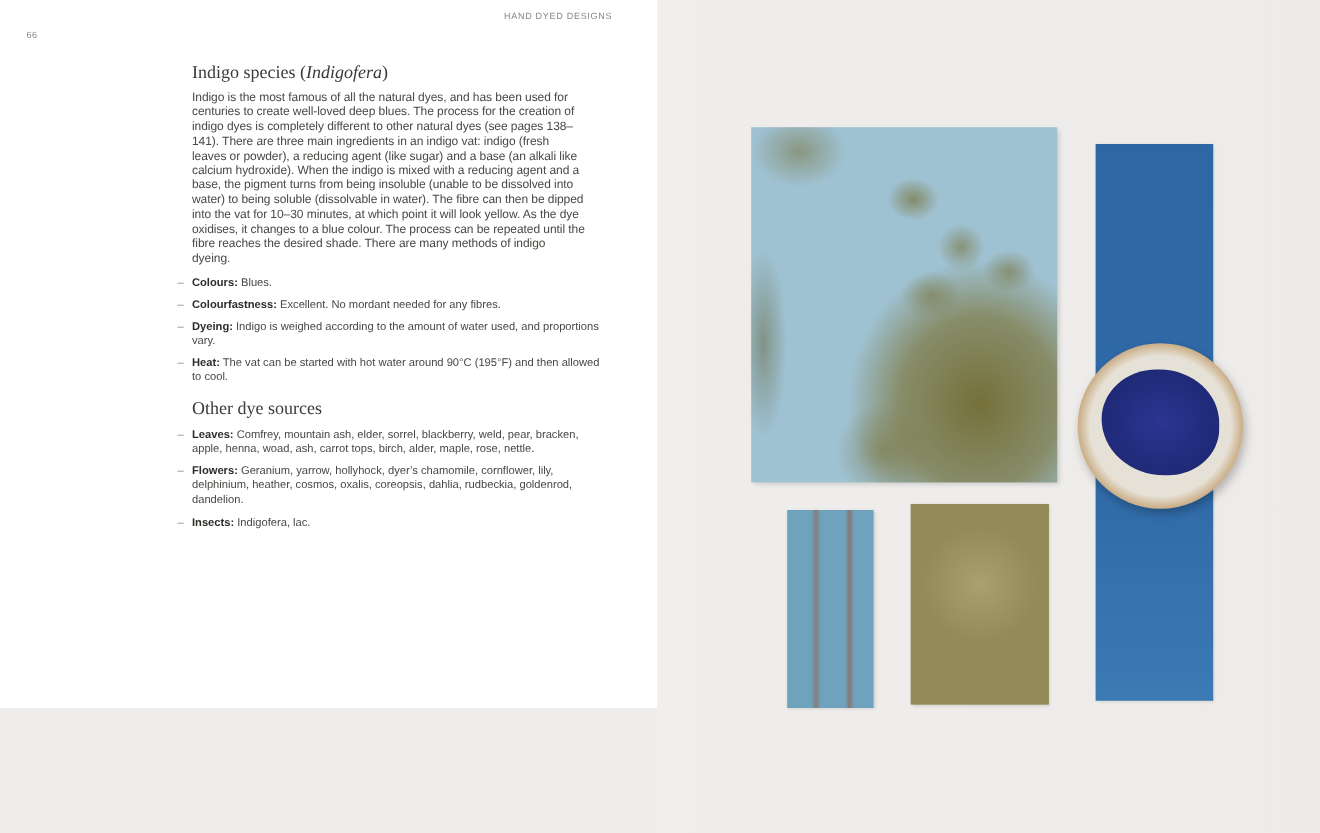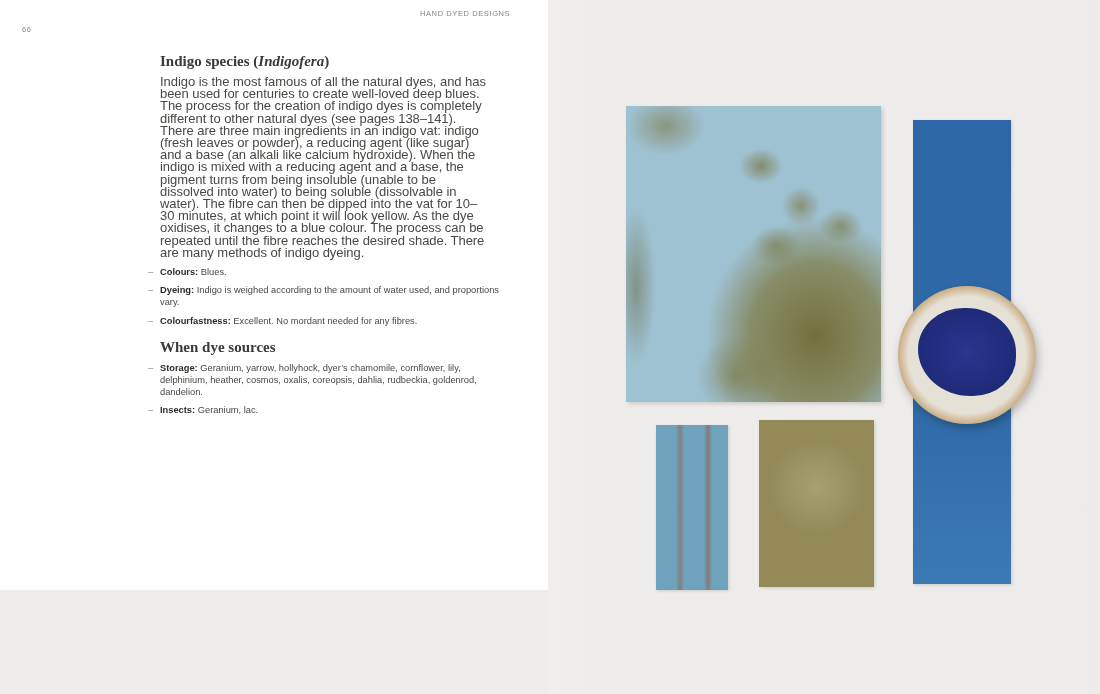--- a/index.html
+++ b/index.html
@@ -3,23 +3,23 @@
 <meta charset="utf-8">
 <style>
   html, body { margin:0; padding:0; }
   body { width:1100px; height:694px; position:relative; overflow:hidden; background:#efedeb; }
   .left-page { position:absolute; left:0; top:0; width:548px; height:590px; background:#ffffff; }
   .right-page { position:absolute; left:548px; top:0; width:552px; height:694px;
     background:linear-gradient(90deg,#f1efec 0%,#efedeb 8%,#eeecea 100%); }
   .folio { position:absolute; left:22px; top:25px; font:7.5px "Liberation Sans", sans-serif; color:#8a8680; letter-spacing:0.5px; }
   .running-head { position:absolute; left:420px; top:9px; font:7.5px "Liberation Sans", sans-serif; color:#8a8680; letter-spacing:0.6px; }
   .content { position:absolute; left:160px; top:53px; width:340px; color:#4a4744; font-family:"Liberation Sans", sans-serif; }
-  h2 { font-family:"Liberation Serif", serif; font-weight:bold; font-size:15px; color:#3c3936; margin:0 0 6px 0; }
+  h2 { font-family:"Liberation Serif", serif; font-weight:normal; font-size:15px; color:#3c3936; margin:0 0 6px 0; }
   h2 i { font-style:italic; }
-  p.intro { font-size:13px; line-height:12.2px; margin:0 12px 7px 0; letter-spacing:-0.05px; }
+  p.intro { font-size:10px; line-height:12.2px; margin:0 12px 7px 0; letter-spacing:-0.05px; }
   ul { list-style:none; padding:0; margin:0 0 10px 0; }
   li { position:relative; font-size:9.3px; line-height:12.2px; margin-bottom:6px; }
   li::before { content:"–"; position:absolute; left:-12px; top:0; color:#8a8680; }
   li b { color:#2f2c29; font-weight:bold; }
   h2.second { margin-top:12px; }
 
   .swatch { position:absolute; }
   .swatch-large { left:626px; top:106px; width:255px; height:296px;
     background:
       radial-gradient(ellipse 40px 30px at 40px 20px, rgba(120,115,60,0.55), transparent),
@@ -54,28 +54,30 @@
 
 <div class="left-page">
   <div class="folio">66</div>
   <div class="running-head">HAND DYED DESIGNS</div>
 
   <div class="content">
     <h2><span>Indigo species (</span><i>Indigofera</i><span>)</span></h2>
     <p class="intro">Indigo is the most famous of all the natural dyes, and has been used for centuries to create well-loved deep blues. The process for the creation of indigo dyes is completely different to other natural dyes (see pages 138–141). There are three main ingredients in an indigo vat: indigo (fresh leaves or powder), a reducing agent (like sugar) and a base (an alkali like calcium hydroxide). When the indigo is mixed with a reducing agent and a base, the pigment turns from being insoluble (unable to be dissolved into water) to being soluble (dissolvable in water). The fibre can then be dipped into the vat for 10–30 minutes, at which point it will look yellow. As the dye oxidises, it changes to a blue colour. The process can be repeated until the fibre reaches the desired shade. There are many methods of indigo dyeing.</p>
     <ul>
       <li><b>Colours:</b><span> Blues.</span></li>
+      <li><b>Colourfastness:</b><span> Excellent. No mordant needed for any fibres.</span></li>
       <li><b>Dyeing:</b><span> Indigo is weighed according to the amount of water used, and proportions vary.</span></li>
-      <li><b>Colourfastness:</b><span> Excellent. No mordant needed for any fibres.</span></li>
+      <li><b>Heat:</b><span> The vat can be started with hot water around 90°C (195°F) and then allowed to cool.</span></li>
     </ul>
 
-    <h2 class="second">When dye sources</h2>
+    <h2 class="second">Other dye sources</h2>
     <ul>
-      <li><b>Storage:</b><span> Geranium, yarrow, hollyhock, dyer’s chamomile, cornflower, lily, delphinium, heather, cosmos, oxalis, coreopsis, dahlia, rudbeckia, goldenrod, dandelion.</span></li>
-      <li><b>Insects:</b><span> Geranium, lac.</span></li>
+      <li><b>Leaves:</b><span> Comfrey, mountain ash, elder, sorrel, blackberry, weld, pear, bracken, apple, henna, woad, ash, carrot tops, birch, alder, maple, rose, nettle.</span></li>
+      <li><b>Flowers:</b><span> Geranium, yarrow, hollyhock, dyer’s chamomile, cornflower, lily, delphinium, heather, cosmos, oxalis, coreopsis, dahlia, rudbeckia, goldenrod, dandelion.</span></li>
+      <li><b>Insects:</b><span> Indigofera, lac.</span></li>
     </ul>
   </div>
 </div>
 
 <div class="right-page"></div>
 <div class="swatch swatch-large"></div>
 <div class="swatch swatch-strip"></div>
 <div class="swatch swatch-olive"></div>
 <div class="swatch swatch-indigo"></div>
 <div class="bowl">

